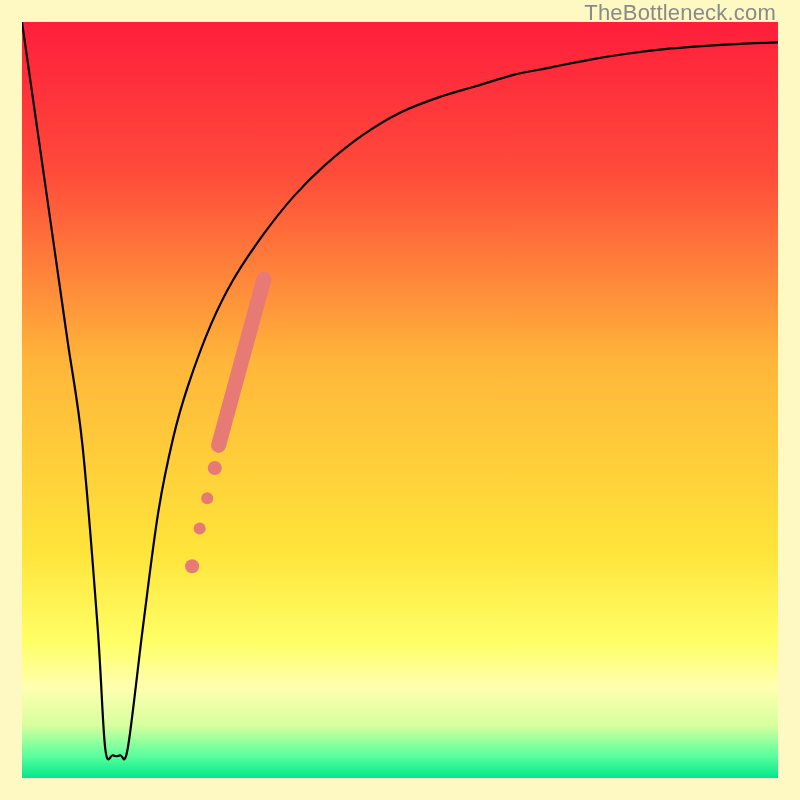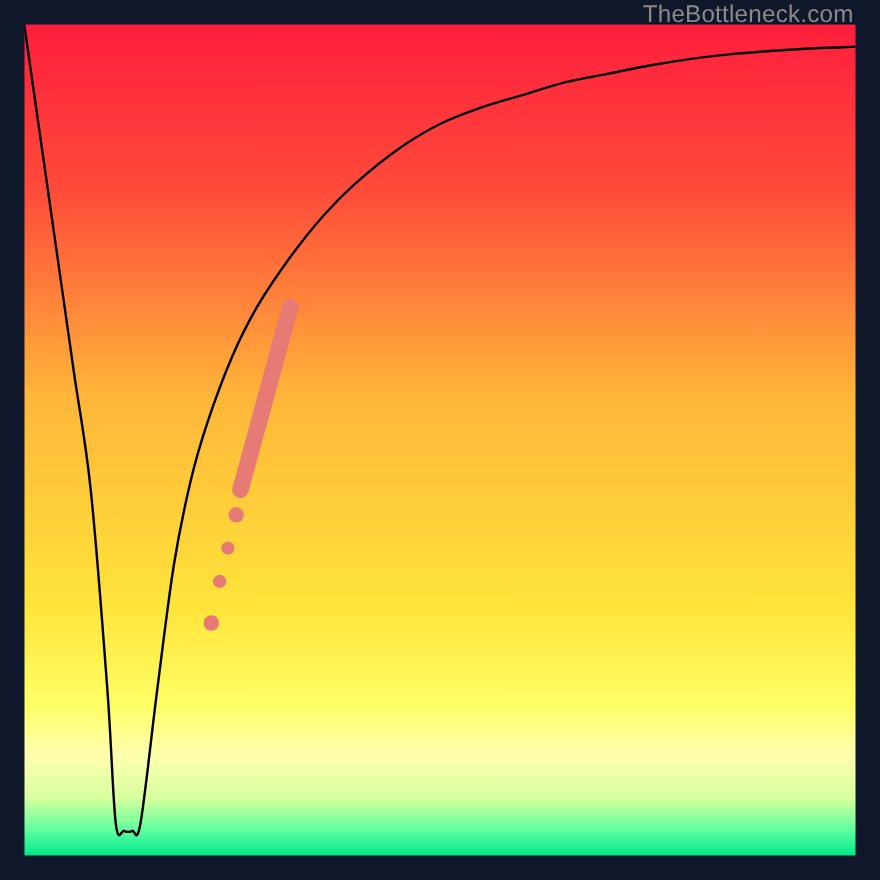--- a/index.html
+++ b/index.html
@@ -8,21 +8,21 @@
     width: 800px;
     height: 800px;
     overflow: hidden;
     background: #000;
     font-family: Arial, Helvetica, sans-serif;
   }
   .frame {
     position: relative;
     width: 800px;
     height: 800px;
-    background: #0f172a;
+    background: #fef9c3;
   }
   .plot {
     position: absolute;
     left: 22px;
     top: 22px;
     width: 756px;
     height: 756px;
     overflow: hidden;
   }
   .watermark {

